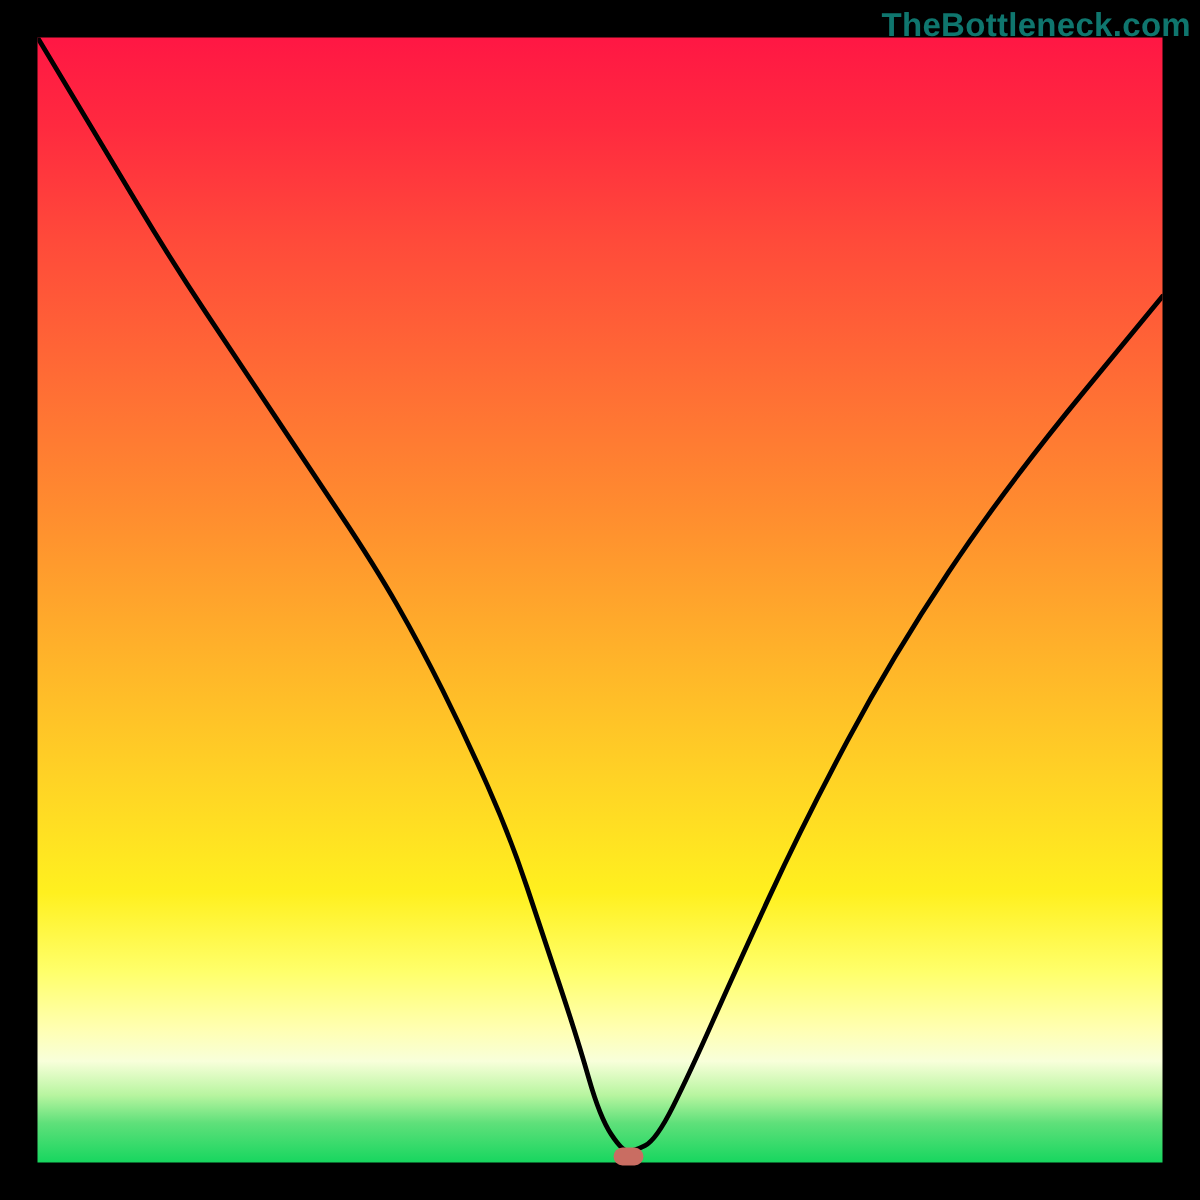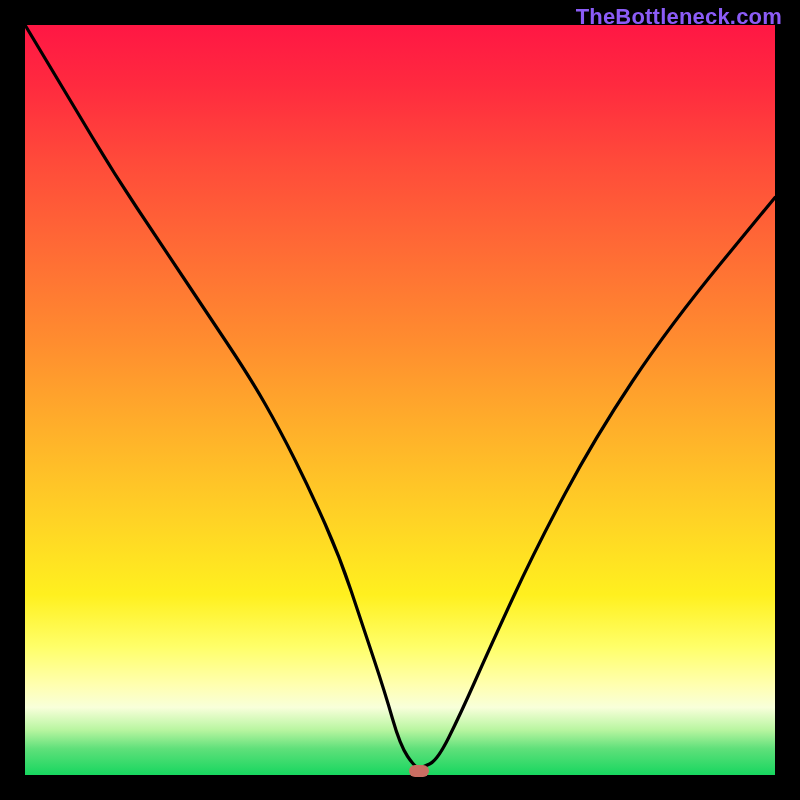--- a/index.html
+++ b/index.html
@@ -13,22 +13,22 @@
   }
   .frame {
     position: relative;
     width: 800px;
     height: 800px;
     background: #000;
   }
   .watermark {
     position: absolute;
     top: 4px;
-    right: 18px;
-    color: #8b5cf6;
+    right: 6px;
+    color: #0f766e;
     font-size: 22px;
     font-weight: 600;
     letter-spacing: 0.2px;
     z-index: 5;
   }
   .plot {
     position: absolute;
     left: 25px;
     top: 25px;
     width: 750px;

